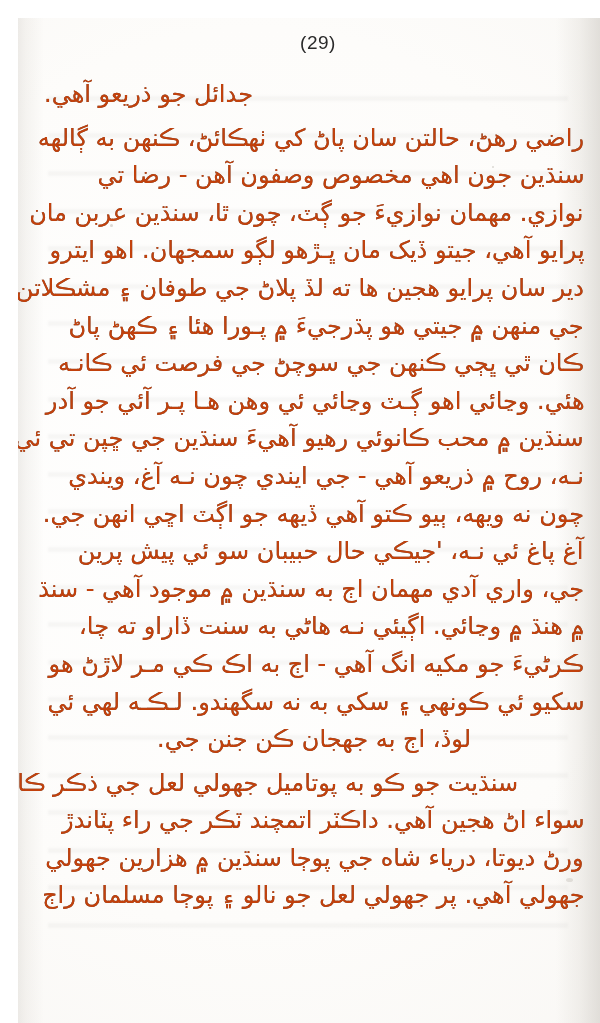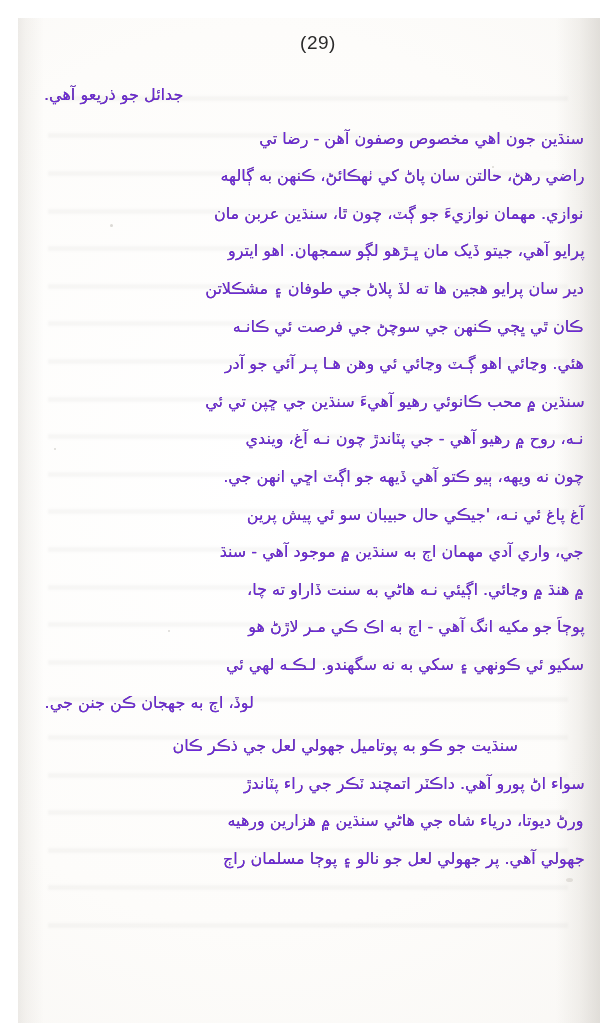--- a/index.html
+++ b/index.html
@@ -101,37 +101,37 @@
     margin: 0;
   }
   .para + .para {
     margin-top: 6px;
   }
 
   .line {
     display: block;
     height: 37.6px;
     line-height: 37.6px;
-    font-size: 16px;
-    color: #6d28d9;
+    font-size: 24px;
+    color: #c2410c;
     white-space: nowrap;
     overflow: visible;
     letter-spacing: 0px;
     
     text-shadow: 0 0 0.45px rgba(0,0,0,0.65);
   }
 
   .line.short-start {
     text-align: left;           
   }
   .line.indent-start {
     padding-right: 66px;        
   }
   .line.last {
-    text-align: left;          
+    text-align: center;          
   }
 
   
   .line:nth-child(2n)   { transform: translateX(0.6px); }
   .line:nth-child(3n)   { transform: translateX(-0.5px) translateY(0.3px); }
   .line:nth-child(5n)   { transform: translateY(-0.4px); }
 </style>
 </head>
 <body>
 
@@ -150,39 +150,40 @@
 
   <div class="page-number">(29)</div>
 
   <div class="text-block">
 
     <p class="para">
       <span class="line short-start">جدائل جو ذريعو آهي.</span>
     </p>
 
     <p class="para">
+      <span class="line">راضي رهڻ، حالتن سان پاڻ کي ٺهڪائڻ، ڪنهن به ڳالهه</span>
       <span class="line">سنڌين جون اهي مخصوص وصفون آهن - رضا تي</span>
-      <span class="line">راضي رهڻ، حالتن سان پاڻ کي ٺهڪائڻ، ڪنهن به ڳالهه</span>
       <span class="line">نوازي. مهمان نوازيءَ جو ڳٽ، چون ٿا، سنڌين عربن مان</span>
       <span class="line">پرايو آهي، جيتو ڏيک مان ڀـڙهو لڳو سمجهان. اهو ايترو</span>
       <span class="line">دير سان پرايو هجين ها ته لڏ پلاڻ جي طوفان ۽ مشڪلاتن</span>
+      <span class="line">جي منهن ۾ جيتي هو پڌرجيءَ ۾ پـورا هئا ۽ ڪهڻ پاڻ</span>
       <span class="line">ڪان ٿي ڀڄي ڪنهن جي سوچڻ جي فرصت ئي ڪانـه</span>
       <span class="line">هئي. وڃائي اهو ڳـٽ وڃائي ئي وهن هـا پـر آئي جو آدر</span>
       <span class="line">سنڌين ۾ محب ڪانوئي رهيو آهيءَ سنڌين جي ڇپن تي ئي</span>
-      <span class="line">نـه، روح ۾ رهيو آهي - جي پٽاندڙ چون نـه آغ، ويندي</span>
+      <span class="line">نـه، روح ۾ ذريعو آهي - جي ايندي چون نـه آغ، ويندي</span>
       <span class="line">چون نه ويهه، ٻيو ڪتو آهي ڏيهه جو اڳٽ اڇي انهن جي.</span>
       <span class="line">آغ پاغ ئي نـه، 'جيڪي حال حبيبان سو ئي پيش پرين</span>
       <span class="line">جي، واري آدي مهمان اڄ به سنڌين ۾ موجود آهي - سنڌ</span>
       <span class="line">۾ هنڌ ۾ وڃائي. اڳيئي نـه هاڻي به سنت ڏاراو ته چا،</span>
-      <span class="line">پوڄاَ جو مکيه انگ آهي - اڄ به اڪ ڪي مـر لاڙڻ هو</span>
+      <span class="line">ڪرڻيءَ جو مکيه انگ آهي - اڄ به اڪ ڪي مـر لاڙڻ هو</span>
       <span class="line">سکيو ئي ڪونهي ۽ سکي به نه سگهندو. لـڪـه لهي ئي</span>
       <span class="line last">لوڏ، اڄ به جهجان ڪن جنن جي.</span>
     </p>
 
     <p class="para">
       <span class="line indent-start">سنڌيت جو ڪو به پوتاميل جهولي لعل جي ذڪر ڪان</span>
-      <span class="line">سواء اڻ پورو آهي. داڪٽر اتمچند ٽڪر جي راء پٽاندڙ</span>
-      <span class="line">ورڻ ديوتا، درياء شاه جي هاڻي سنڌين ۾ هزارين ورهيه</span>
+      <span class="line">سواء اڻ هجين آهي. داڪٽر اتمچند ٽڪر جي راء پٽاندڙ</span>
+      <span class="line">ورڻ ديوتا، درياء شاه جي پوڄا سنڌين ۾ هزارين جهولي</span>
       <span class="line">جهولي آهي. پر جهولي لعل جو نالو ۽ پوڄا مسلمان راڄ</span>
     </p>
 
   </div>
 </div>
 
 </body></html>

